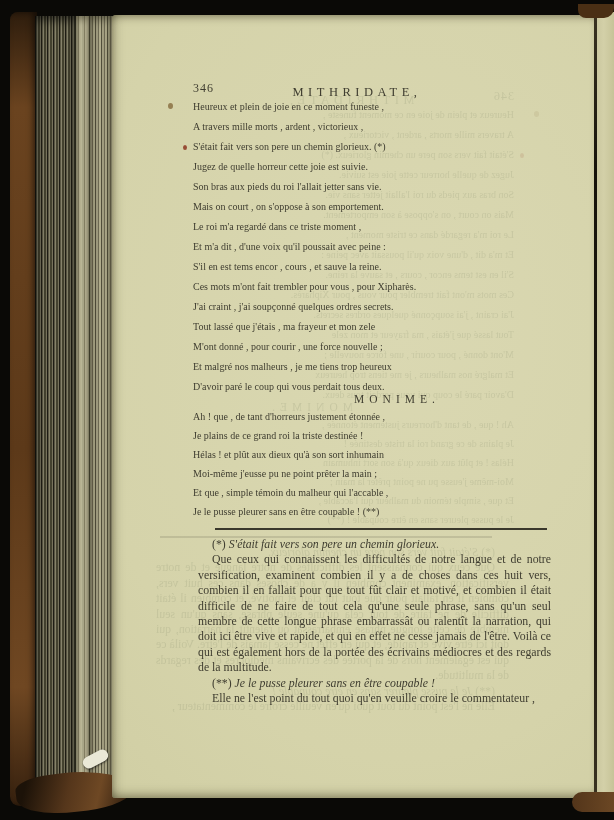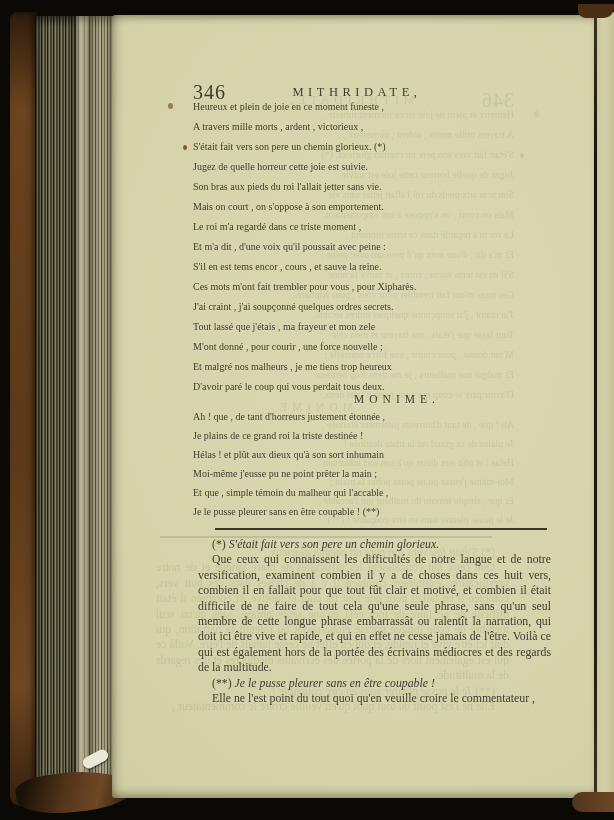--- a/index.html
+++ b/index.html
@@ -42,21 +42,21 @@
     border-radius:4px 2px 2px 3px;
     box-shadow:inset 0 7px 10px -6px rgba(60,55,30,.6),
                inset 0 -9px 11px -7px rgba(60,55,30,.55),
                inset 9px 0 12px -9px rgba(55,50,28,.55);}
   .textlayer{position:absolute;inset:0;color:#3f3d30;z-index:2;}
   .bleed{position:absolute;inset:0;top:8px;transform:scaleX(-1);opacity:.14;
     filter:blur(.7px);z-index:1;pointer-events:none;}
   .bleed *{color:#5f6a4e !important;}
 
   .header{position:absolute;left:81px;right:74px;top:66px;height:22px;}
-  .pnum{position:absolute;left:0;top:0;font-size:20px;letter-spacing:1px;}
+  .pnum{position:absolute;left:0;top:0;font-size:12px;letter-spacing:1px;}
   .rtitle{display:block;text-align:center;font-size:12.5px;letter-spacing:4.5px;padding-top:4px;}
 
   .poem{position:absolute;left:81px;font-size:10px;line-height:20px;white-space:nowrap;}
   .p1{top:82px;}
   .p2{top:392px;line-height:19px;}
   .pline{height:auto;}
   .it{}
   .speaker{position:absolute;left:200px;top:378px;width:170px;text-align:center;
     font-size:11.5px;letter-spacing:5px;}
 

